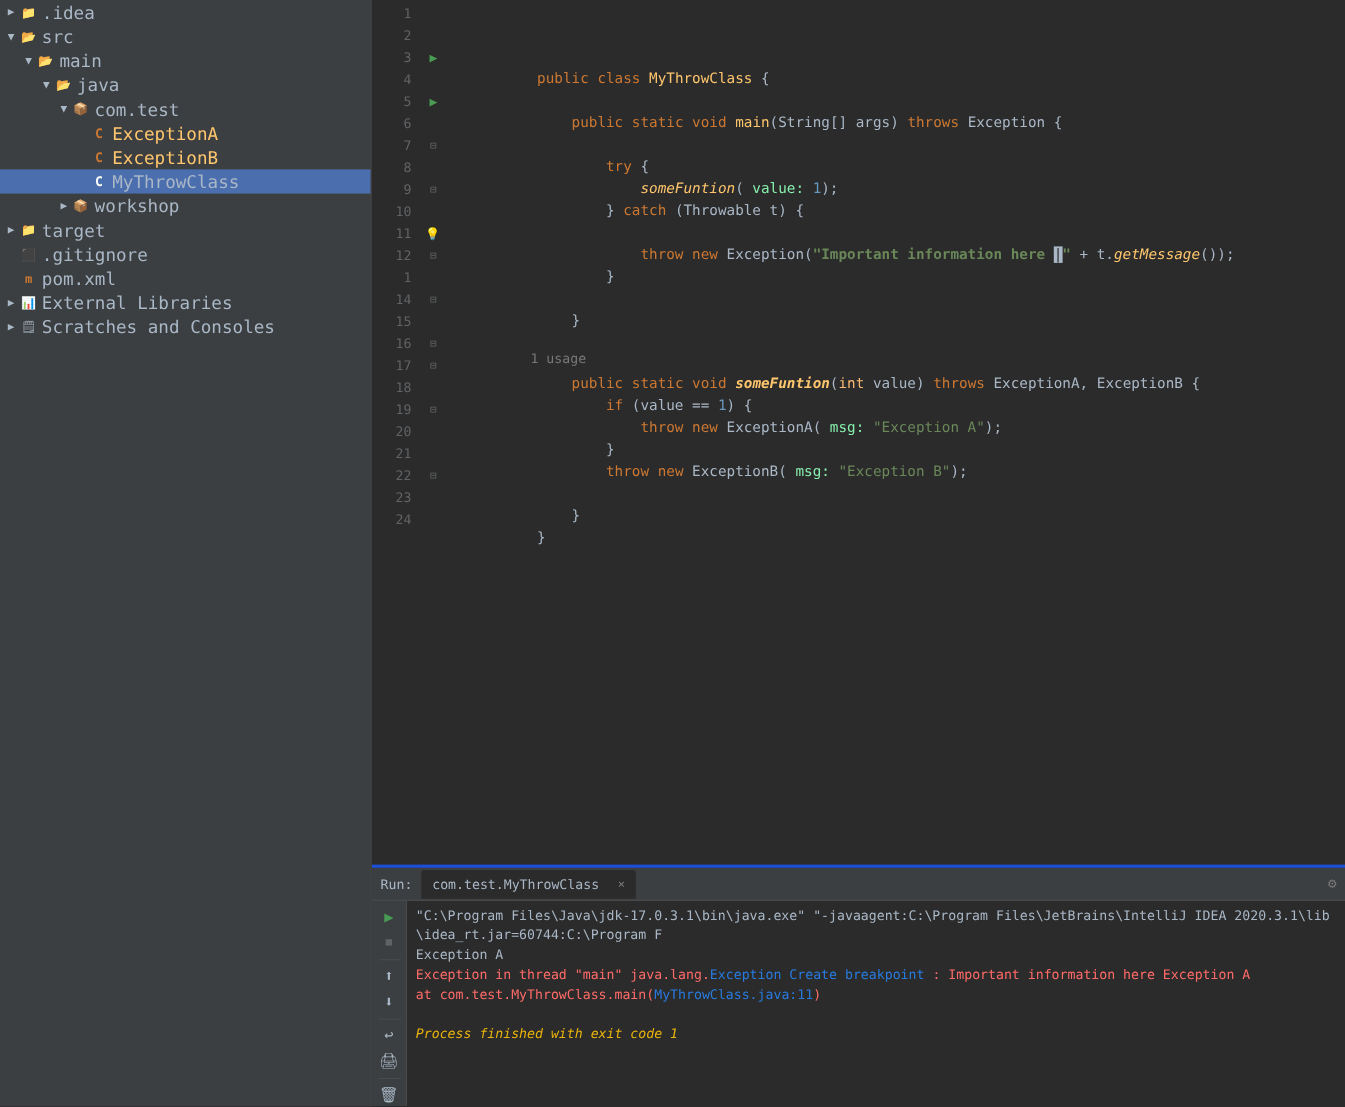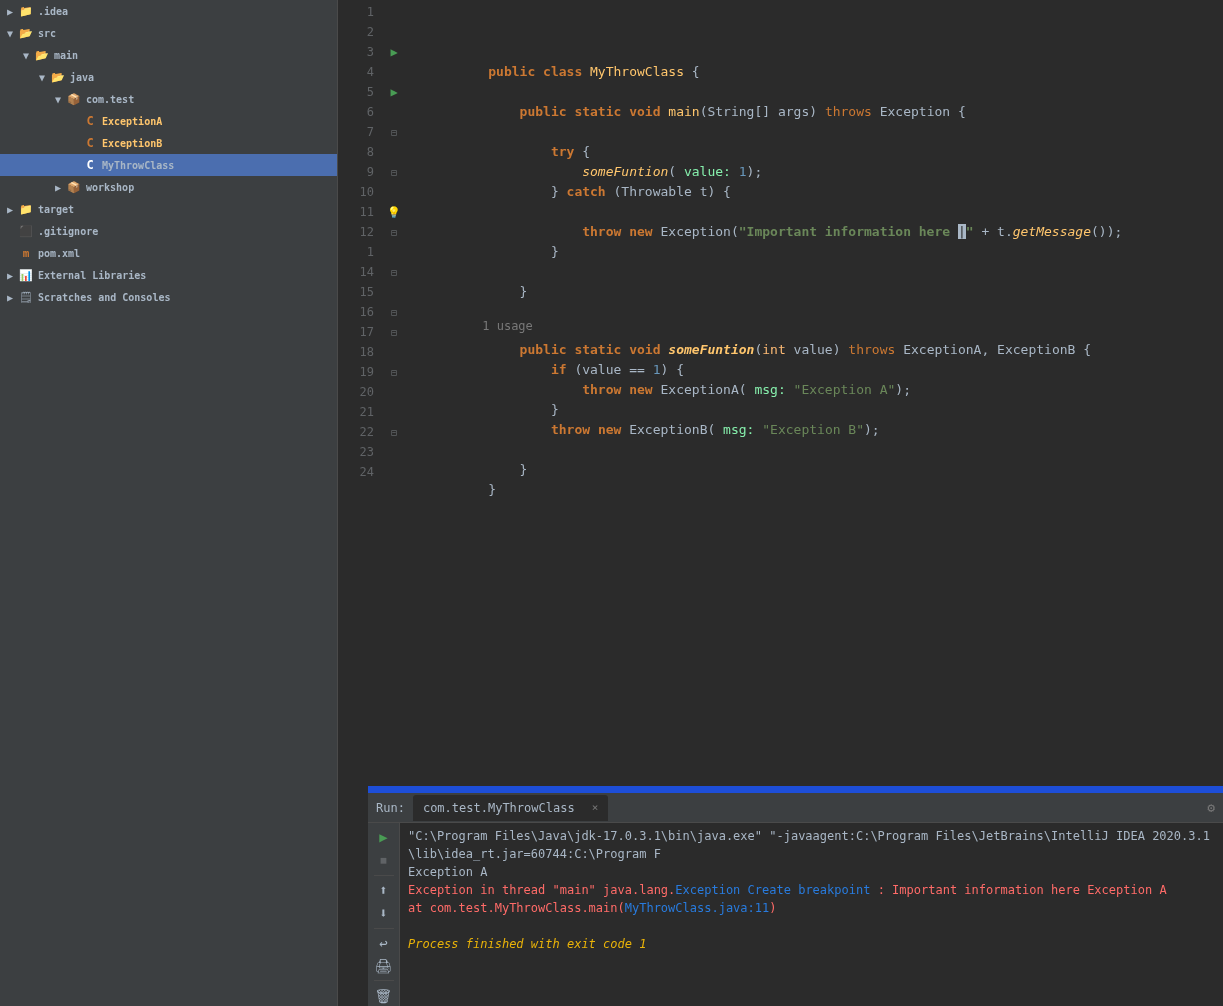--- a/index.html
+++ b/index.html
@@ -74,22 +74,21 @@
     }
 
     .folder-icon { color: #dcb167; }
     .package-icon { color: #6aab73; }
     .git-icon { color: #a9b7c6; }
     .xml-icon { color: #cc7832; }
     .lib-icon { color: #a9b7c6; }
     .scratch-icon { color: #a9b7c6; }
 
     .tree-label {
-      font-size: 10px;
-      font-weight: bold;
+      font-size: 16px;
     }
 
     
     .editor-area {
       flex: 1;
       background: #2b2b2b;
       display: flex;
       flex-direction: column;
       overflow: hidden;
     }
@@ -154,45 +153,44 @@
     }
 
     .code-line {
       height: 20px;
       line-height: 20px;
       white-space: pre;
       font-size: 13px;
     }
 
     
-    .kw { color: #cc7832; font-weight: bold; text-align: right; }
+    .kw { color: #cc7832; font-weight: normal; text-align: right; }
     .kw2 { color: #fdba74; }
     .type { color: #a9b7c6; }
     .class-name { color: #ffc66d; }
     .method { color: #ffc66d; }
     .method-call { color: #ffc66d; font-style: italic; }
     .string { color: #6a8759; }
     .param-hint { color: #86efac; }
     .number { color: #6897bb; }
     .punc { color: #a9b7c6; }
     .throws-kw { color: #cc7832; }
     .exception-class { color: #a9b7c6; }
     .usage { color: #787878; font-size: 12px; }
     .bold-method { color: #ffc66d; font-weight: bold; font-style: italic; }
     .cursor { background: #a9b7c6; color: #2b2b2b; }
     .important-string { color: #6a8759; font-weight: bold; }
 
     
     .bottom-panel {
       height: 220px;
       background: #2b2b2b;
-      border-top: 7px solid #1d4ed8;
+      border-top: 3px solid #1d4ed8;
       display: flex;
       flex-direction: column;
-      margin-left: 30px;
     }
 
     .bottom-toolbar {
       height: 30px;
       background: #3c3f41;
       display: flex;
       align-items: center;
       padding: 0 8px;
       border-bottom: 1px solid #4a4a4a;
     }

